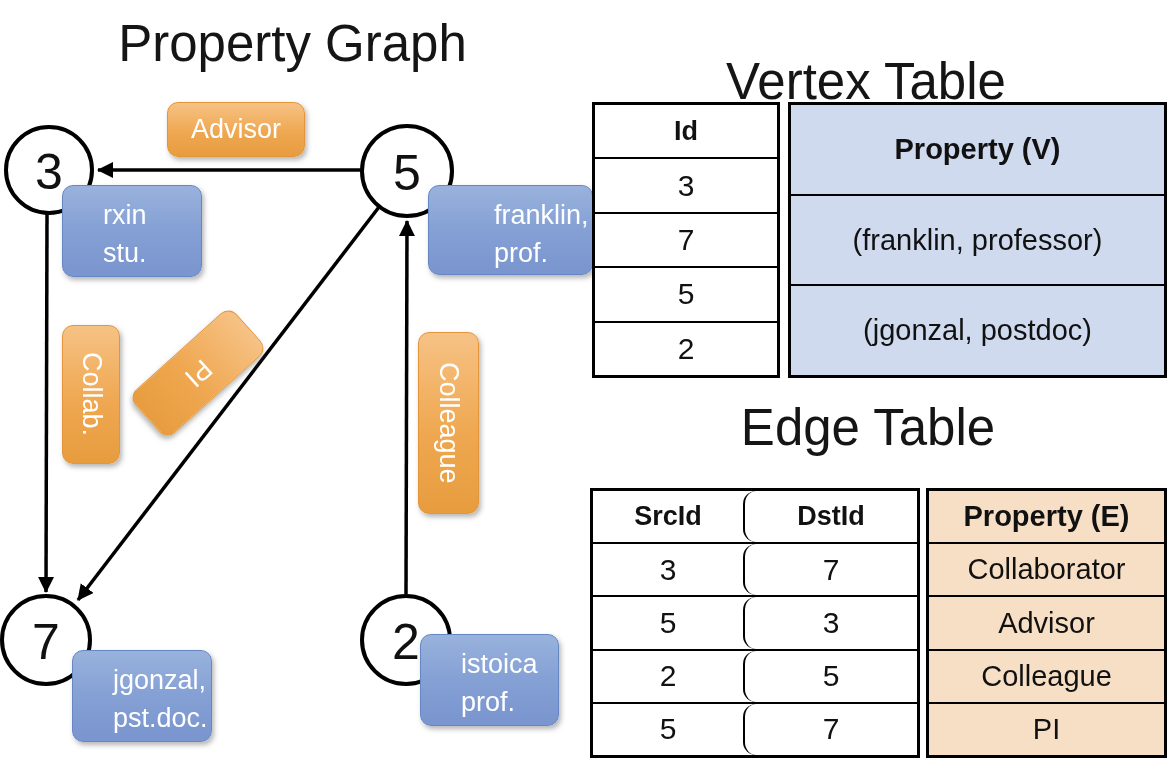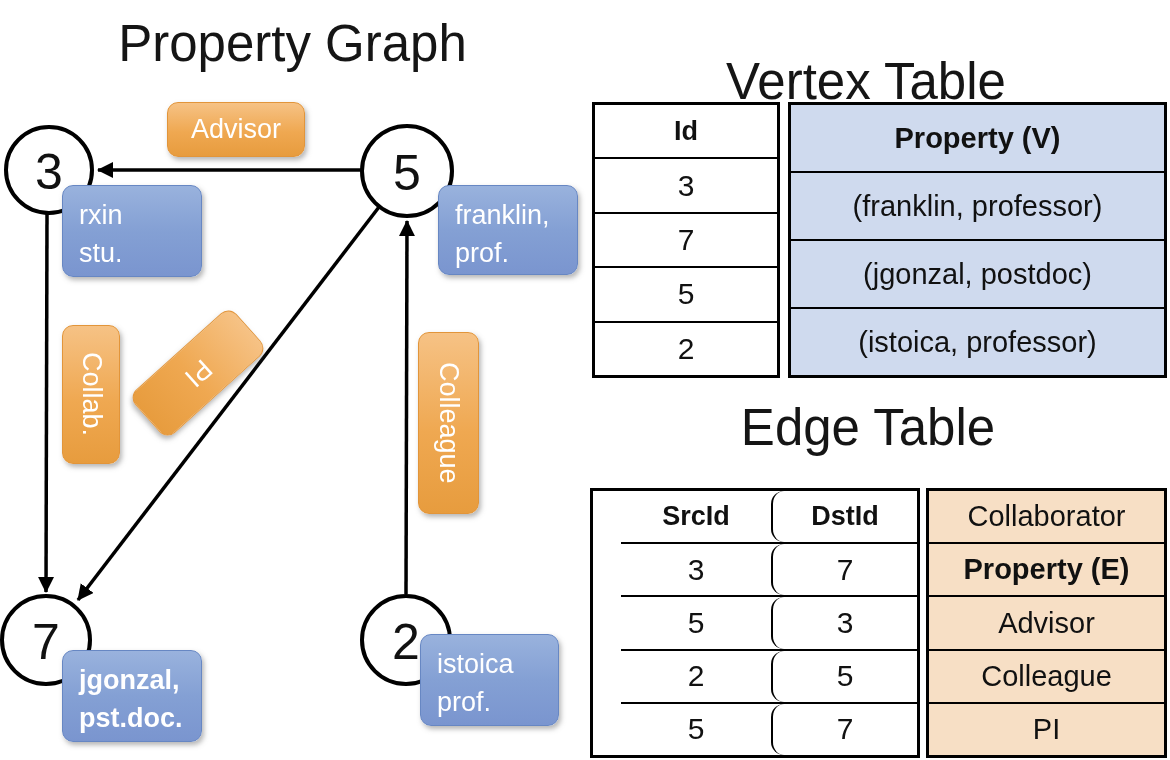--- a/index.html
+++ b/index.html
@@ -24,39 +24,39 @@
   
   .pill{position:absolute;border-radius:11px;display:flex;align-items:center;
         justify-content:center;box-shadow:2px 3px 5px rgba(110,110,110,.5);}
   .pill.orange{background:linear-gradient(180deg,#f6c285 0%,#efa851 55%,#e79c3e 100%);
                border:1px solid #e2953a;color:#fff;}
   .pill.blue{background:linear-gradient(180deg,#99b2dd 0%,#84a0d4 50%,#7a95cf 100%);
              border:1px solid #6787c3;color:#fff;}
   .pill .h-text{font-size:27px;color:#fff;}
   .pill .v-text{writing-mode:vertical-rl;font-size:27px;color:#fff;white-space:nowrap;}
   .pill.vbox2{justify-content:flex-start;align-items:flex-start;}
-  .vlabel{padding:10px 0 0 16px;font-size:27px;line-height:1.42;color:#fff;}
+  .vlabel{padding:10px 0 0 16px;font-size:27px;line-height:1.42;color:#fff;margin-left:24px;}
   .vlabel span{display:block;}
   .advisor-box{left:167px;top:102px;width:136px;height:53px;}
   .collab-box{left:62px;top:325px;width:56px;height:137px;}
   .pi-box{left:169px;top:305px;width:56px;height:134px;transform:rotate(48deg);}
   .colleague-box{left:418px;top:332px;width:59px;height:180px;}
   .rxin-box{left:62px;top:185px;width:138px;height:90px;}
-  .franklin-box{left:438px;top:185px;width:138px;height:88px;}
-  .jgonzal-box{left:62px;top:650px;width:138px;height:90px;font-weight:bold;}
+  .franklin-box{left:428px;top:185px;width:138px;height:88px;padding-left:25px;}
+  .jgonzal-box{left:72px;top:650px;width:138px;height:90px;}
   .istoica-box{left:420px;top:634px;width:137px;height:90px;}
 
   
   .tcol{position:absolute;border:3px solid #000;background:#fff;
         display:flex;flex-direction:column;box-sizing:border-box;}
   .tcell{flex:1;display:flex;align-items:center;justify-content:center;
          font-size:30px;font-weight:300;}
   .tcell + .tcell,.trow + .trow{border-top:2.5px solid #000;}
   .tcell.head{font-size:27px;font-weight:700;}
-  .trow{flex:1;display:flex;margin-left:28px;}
+  .trow{flex:1;display:flex;}
   .trow .tcell{flex:initial;height:auto;}
   .trow .c1{width:150px;}
   .trow .c2{flex:1;border-top:none;border-left:2.5px solid #000;border-radius:13px;}
   .blue-fill .tcell{background:#cfdaee;}
   .tan-fill .tcell{background:#f7dfc5;}
   .vtx-id{left:592px;top:102px;width:188px;height:276px;}
   .vtx-prop{left:788px;top:102px;width:379px;height:276px;font-size:29px;justify-content:center;}
   .edg-srcdst{left:590px;top:488px;width:330px;height:270px;}
   .edg-prop{left:926px;top:488px;width:241px;height:270px;}
   .vtx-prop .tcell,.edg-prop .tcell{font-size:29px;}
@@ -141,21 +141,20 @@
     <div class="tcell head">Id</div>
     <div class="tcell">3</div>
     <div class="tcell">7</div>
     <div class="tcell">5</div>
     <div class="tcell">2</div>
   </div>
   <div class="tcol blue-fill vtx-prop">
     <div class="tcell head">Property (V)</div>
     <div class="tcell">(franklin, professor)</div>
     <div class="tcell">(jgonzal, postdoc)</div>
-    <div class="tcell">(istoica, professor)</div>
   </div>
 
   <div class="tcol edg-srcdst">
     <div class="trow">
       <div class="tcell head c1">SrcId</div>
       <div class="tcell head c2">DstId</div>
     </div>
     <div class="trow">
       <div class="tcell c1">3</div>
       <div class="tcell c2">7</div>
@@ -167,20 +166,20 @@
     <div class="trow">
       <div class="tcell c1">2</div>
       <div class="tcell c2">5</div>
     </div>
     <div class="trow">
       <div class="tcell c1">5</div>
       <div class="tcell c2">7</div>
     </div>
   </div>
   <div class="tcol tan-fill edg-prop">
+    <div class="tcell head">Property (E)</div>
     <div class="tcell">Collaborator</div>
-    <div class="tcell head">Property (E)</div>
     <div class="tcell">Advisor</div>
     <div class="tcell">Colleague</div>
     <div class="tcell">PI</div>
   </div>
 
 </div>
 
 </body></html>

